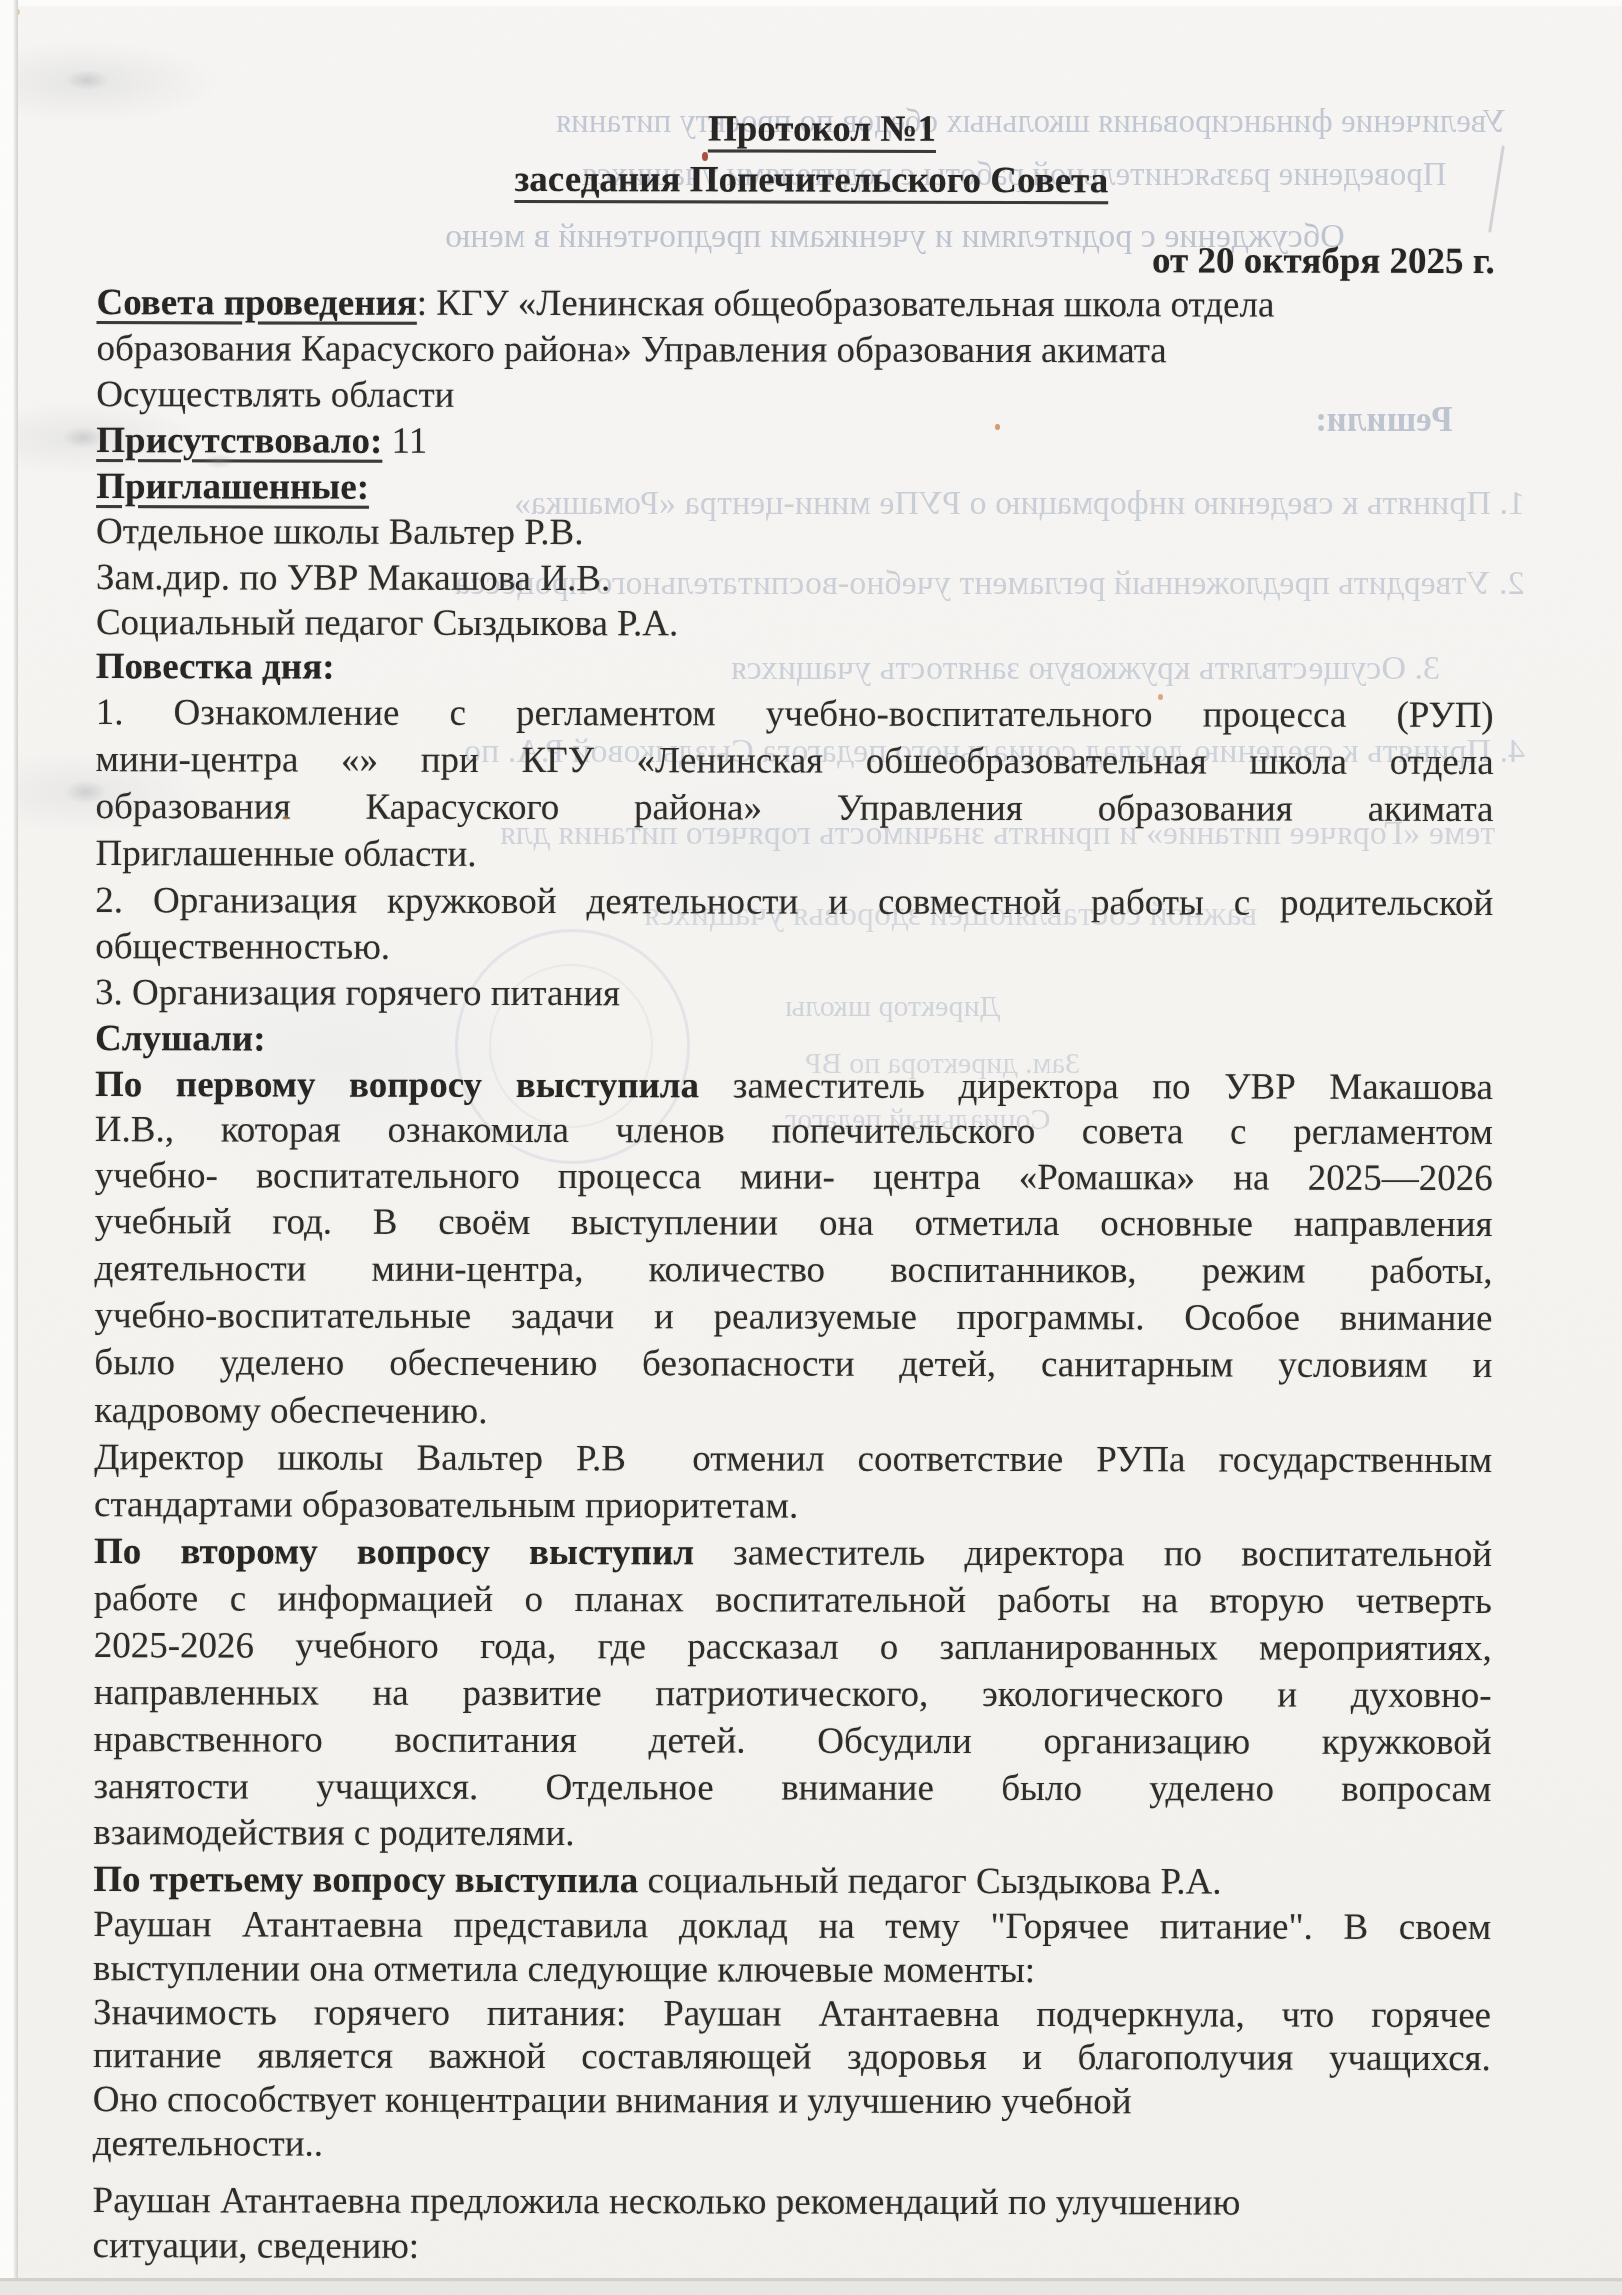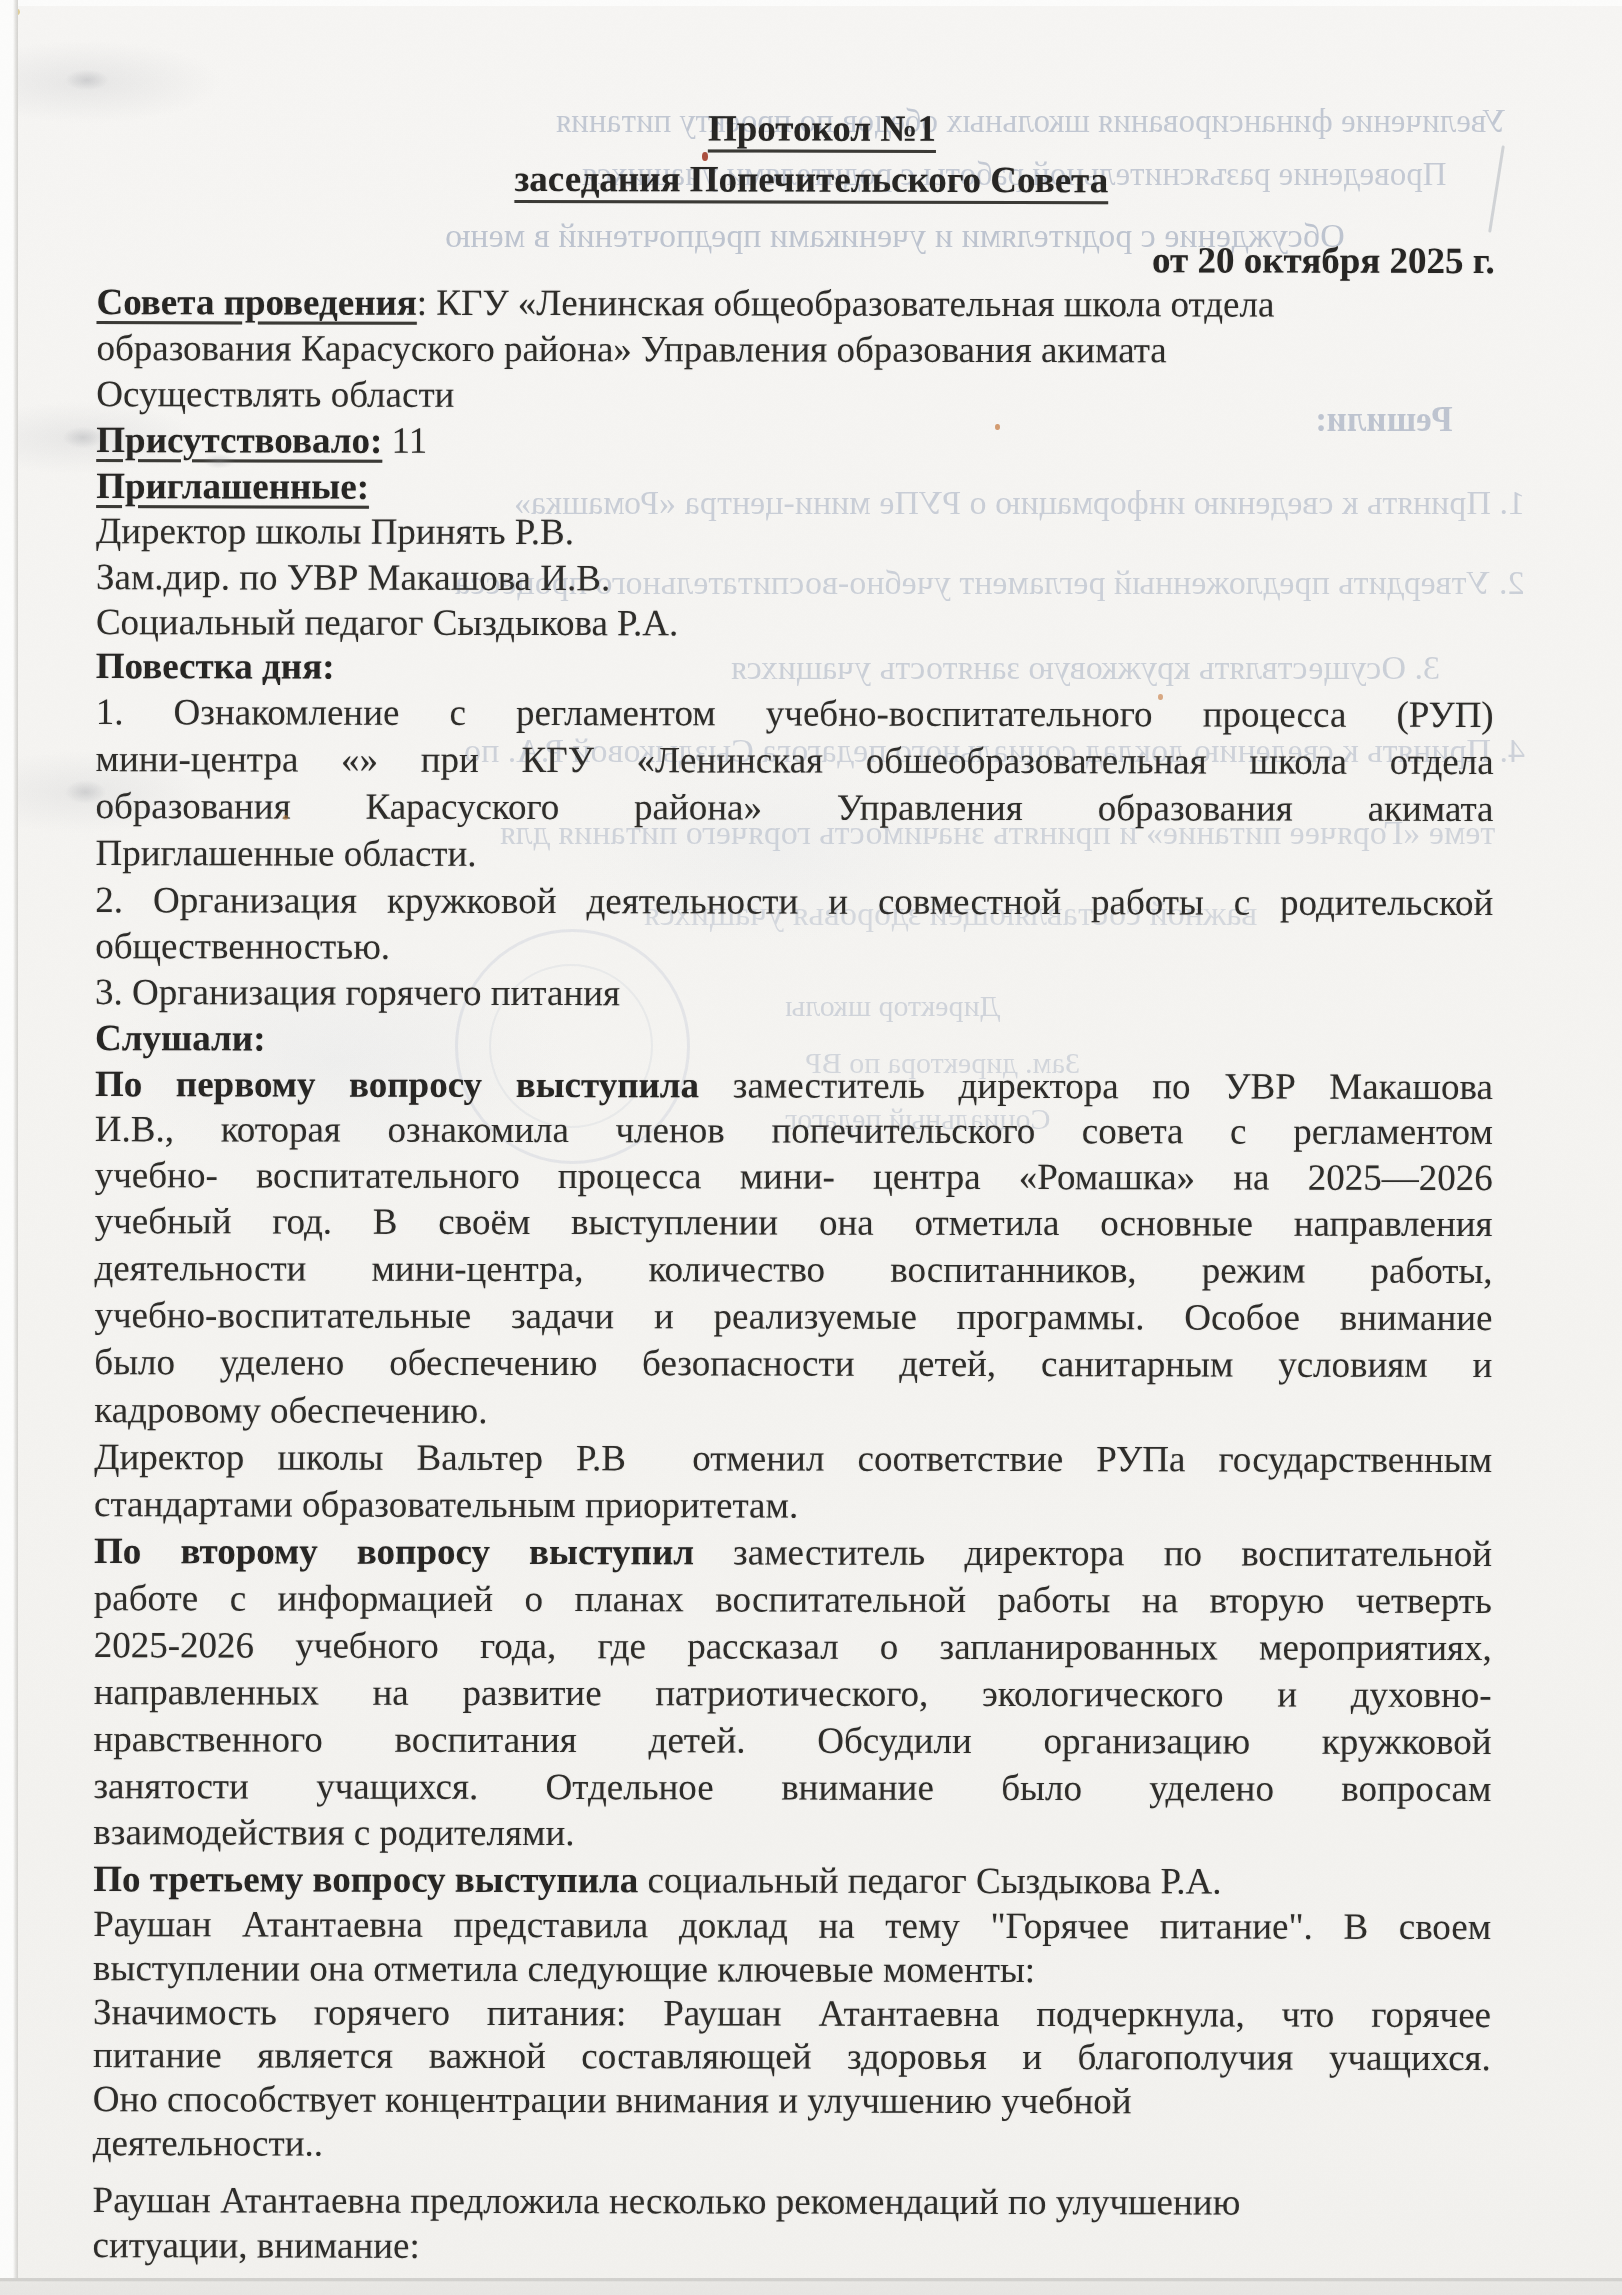--- a/index.html
+++ b/index.html
@@ -67,21 +67,21 @@
 
   <div class="doc" id="doc">
       <div class="line ttl ac" style="top: 106px; text-indent: 52px;"><span class="b u">Протокол №1</span></div>
       <div class="line ttl ac" style="top: 157px; text-indent: 31px;"><span class="b u">заседания Попечительского Совета</span></div>
       <div class="line ar" style="top: 237px;"><span class="b">от 20 октября 2025 г.</span></div>
       <div class="line" style="top: 281px;"><span class="b u">Совета проведения</span><span>: КГУ «Ленинская общеобразовательная школа отдела</span></div>
       <div class="line" style="top: 327px;"><span>образования Карасуского района» Управления образования акимата</span></div>
       <div class="line" style="top: 373px;"><span>Осуществлять области</span></div>
       <div class="line" style="top: 419px;"><span class="b u">Присутствовало:</span><span> 11</span></div>
       <div class="line" style="top: 465px;"><span class="b u">Приглашенные:</span></div>
-      <div class="line" style="top: 510px;"><span>Директор школы Принять Р.В.</span></div>
+      <div class="line" style="top: 510px;"><span>Отдельное школы Вальтер Р.В.</span></div>
       <div class="line" style="top: 556px;"><span>Зам.дир. по УВР Макашова И.В.</span></div>
       <div class="line" style="top: 601px;"><span>Социальный педагог Сыздыкова Р.А.</span></div>
       <div class="line" style="top: 645px;"><span class="b">Повестка дня:</span></div>
       <div class="line j" style="top: 691px;"><span>1. Ознакомление с регламентом учебно-воспитательного процесса (РУП)</span></div>
       <div class="line j" style="top: 738px;"><span>мини-центра «» при КГУ «Ленинская обшеобразовательная школа отдела</span></div>
       <div class="line j" style="top: 785px;"><span>образования Карасуского района» Управления образования акимата</span></div>
       <div class="line" style="top: 832px;"><span>Приглашенные области.</span></div>
       <div class="line j" style="top: 879px;"><span>2. Организация кружковой деятельности и совместной работы с родительской</span></div>
       <div class="line" style="top: 925px;"><span>общественностью.</span></div>
       <div class="line" style="top: 971px;"><span>3. Организация горячего питания</span></div>
@@ -104,21 +104,21 @@
       <div class="line j" style="top: 1765px;"><span>занятости учащихся. Отдельное внимание было уделено вопросам</span></div>
       <div class="line" style="top: 1811px;"><span>взаимодействия с родителями.</span></div>
       <div class="line" style="top: 1858px;"><span class="b">По третьему вопросу выступила</span><span> социальный педагог Сыздыкова Р.А.</span></div>
       <div class="line j" style="top: 1903px;"><span>Раушан Атантаевна представила доклад на тему "Горячее питание". В своем</span></div>
       <div class="line" style="top: 1947px;"><span>выступлении она отметила следующие ключевые моменты:</span></div>
       <div class="line j" style="top: 1991px;"><span>Значимость горячего питания: Раушан Атантаевна подчеркнула, что горячее</span></div>
       <div class="line j" style="top: 2034px;"><span>питание является важной составляющей здоровья и благополучия учащихся.</span></div>
       <div class="line" style="top: 2078px;"><span>Оно способствует концентрации внимания и улучшению учебной</span></div>
       <div class="line" style="top: 2122px;"><span>деятельности..</span></div>
       <div class="line" style="top: 2179px;"><span>Раушан Атантаевна предложила несколько рекомендаций по улучшению</span></div>
-      <div class="line" style="top: 2224px;"><span>ситуации, внимание:</span></div>
+      <div class="line" style="top: 2224px;"><span>ситуации, сведению:</span></div>
     </div>
 
   <div id="artifacts">
       <div class="speck" style="left: 9.2px; top: 7.9px; width: 10.5px; height: 8.5px; background: rgb(220, 201, 142); opacity: 0.9;"></div>
       <div class="speck" style="left: 702px; top: 152px; width: 5.9px; height: 8.5px; background: rgb(158, 50, 32); opacity: 0.85;"></div>
       <div class="speck" style="left: 995px; top: 424px; width: 4.6px; height: 5.9px; background: rgb(196, 118, 58); opacity: 0.7;"></div>
       <div class="speck" style="left: 1158px; top: 694px; width: 4.6px; height: 5.9px; background: rgb(196, 118, 58); opacity: 0.6;"></div>
       <div class="speck" style="left: 283px; top: 815px; width: 5.2px; height: 5.2px; background: rgb(200, 132, 63); opacity: 0.5;"></div>
       <div class="smudge" style="left: 56px; top: 65px; width: 62px; height: 30px;"></div>
       <div class="smudge" style="left: 54px; top: 422px; width: 58px; height: 31px;"></div>

